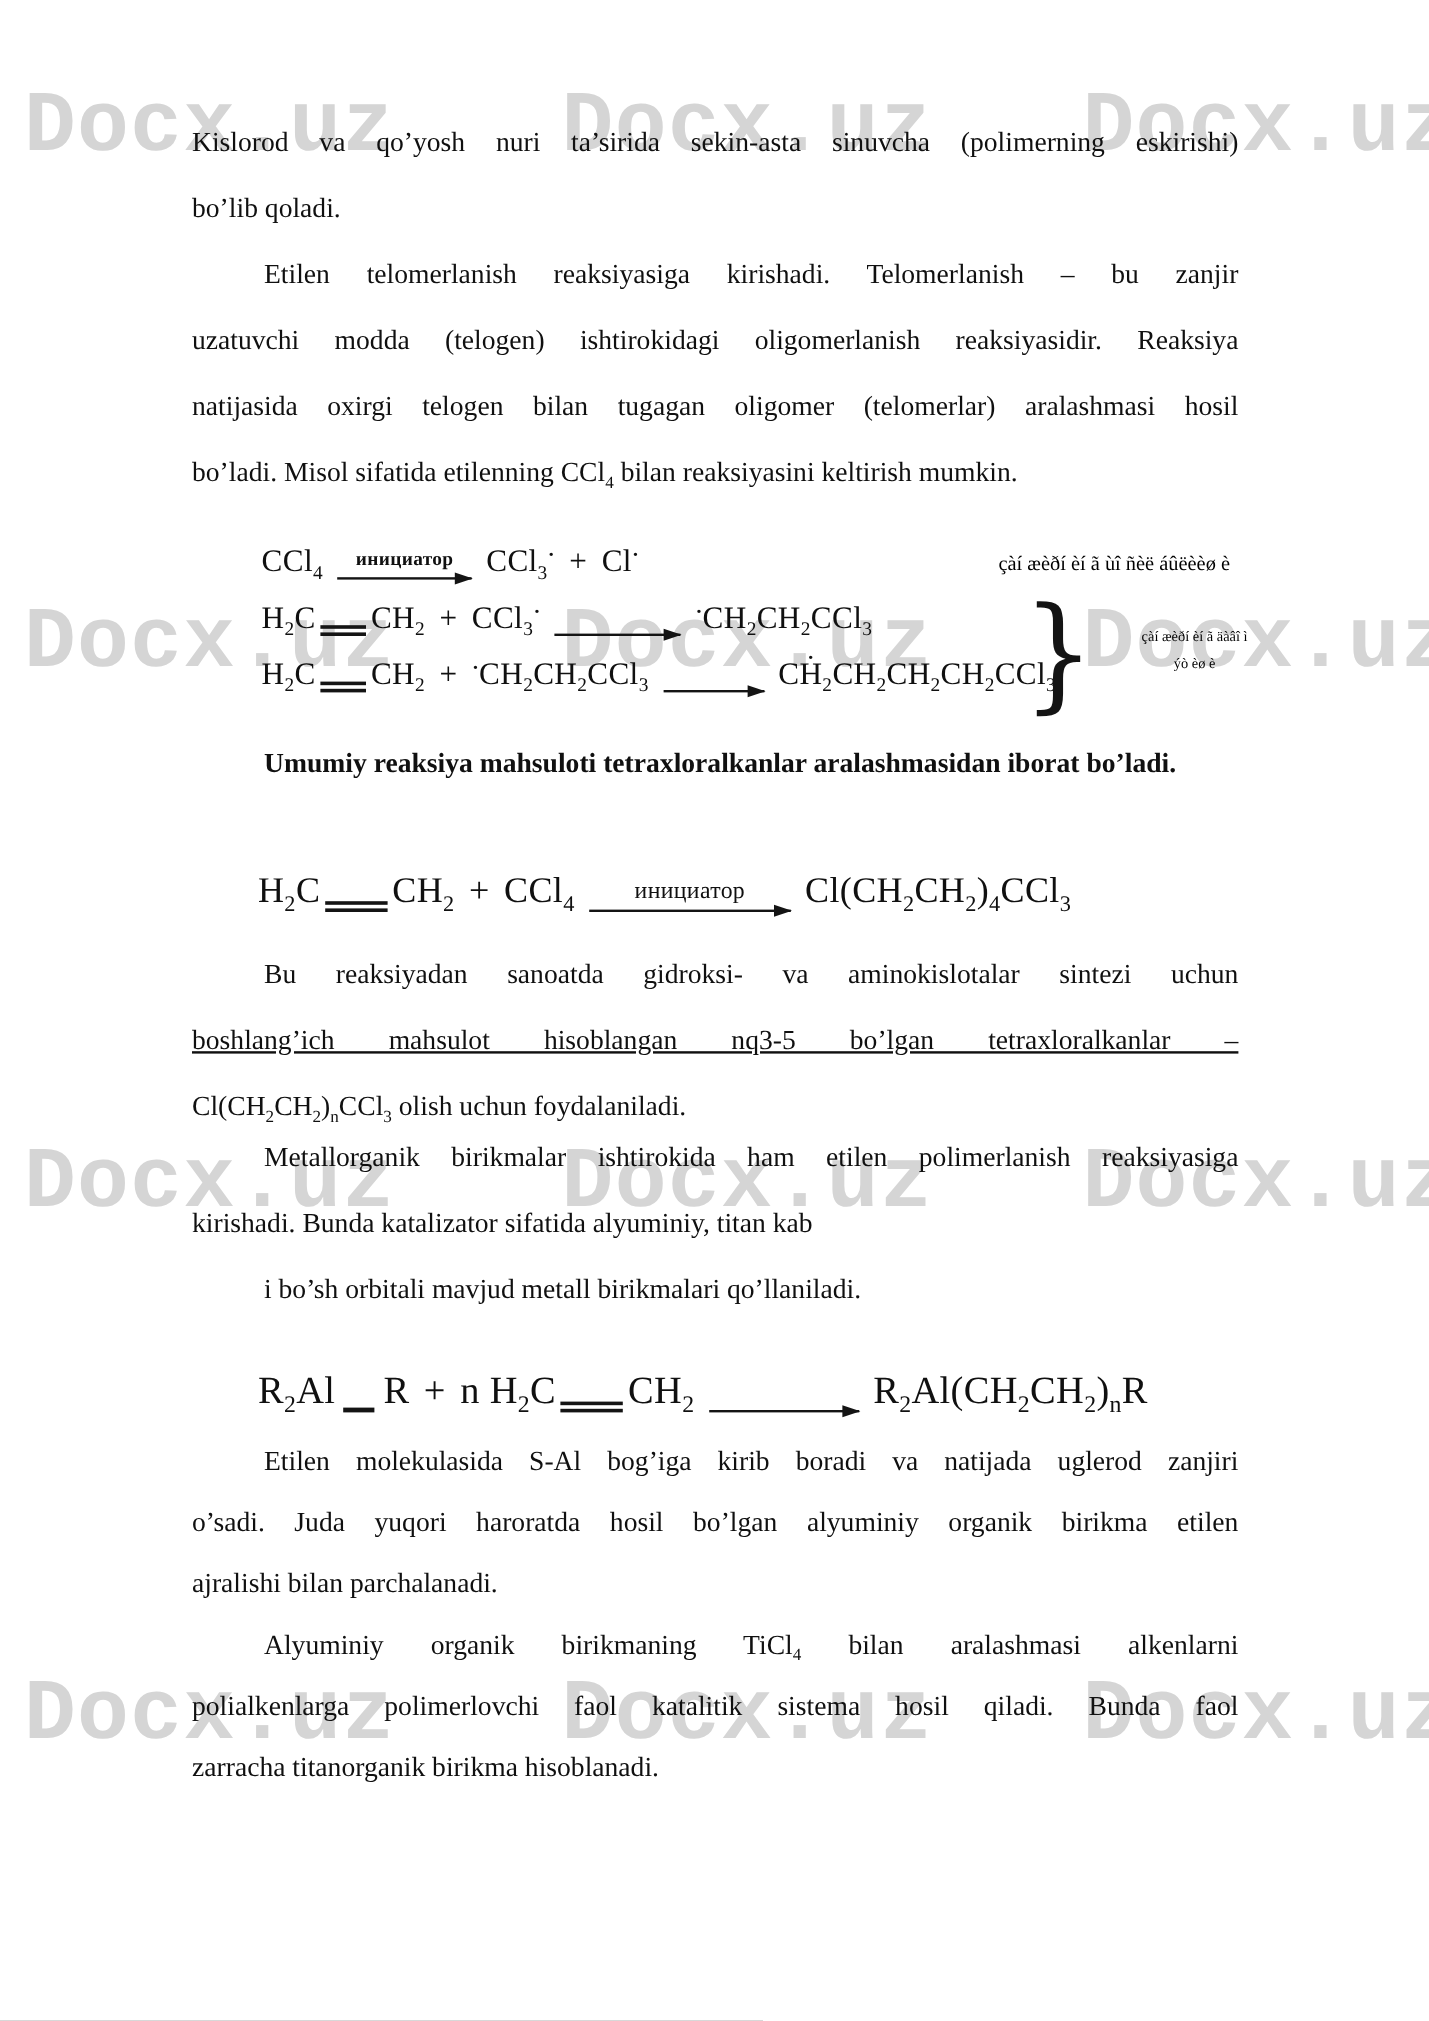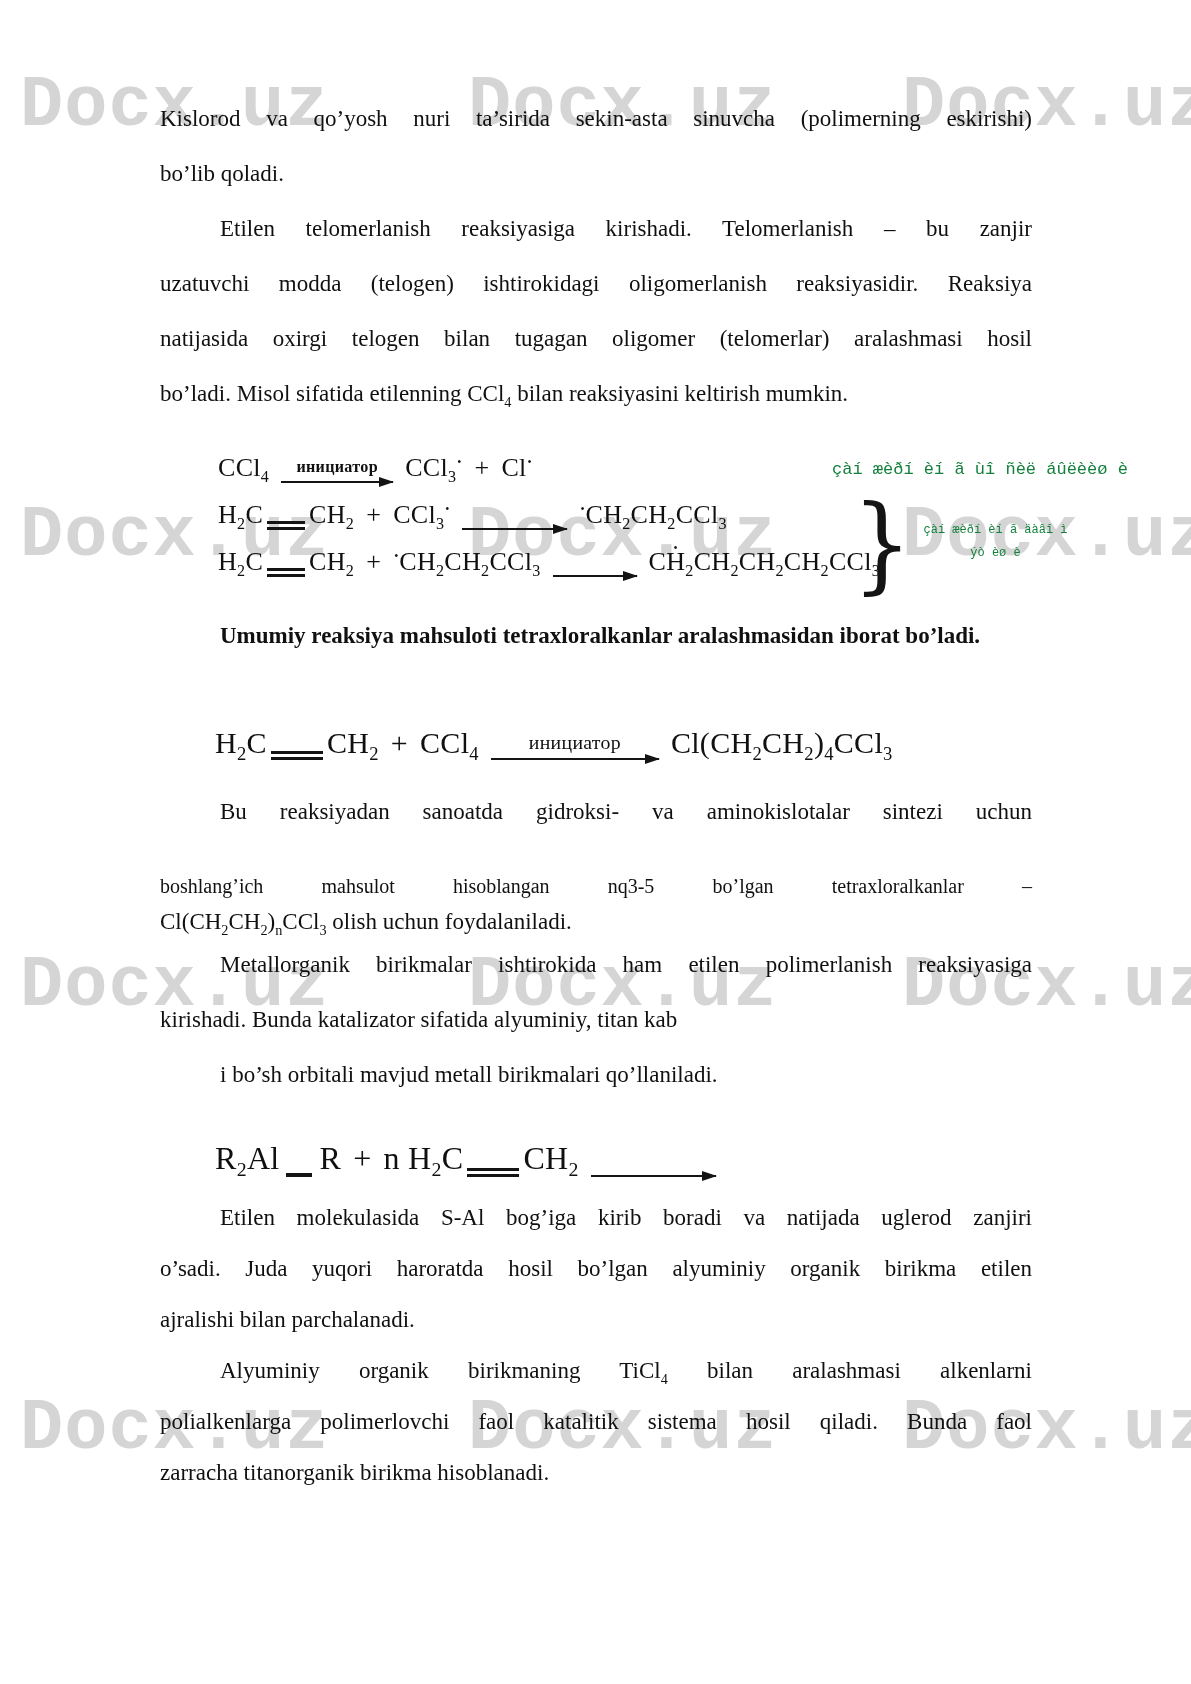--- a/index.html
+++ b/index.html
@@ -31,21 +31,21 @@
   .aline{position:relative;height:2.5px;background:#141414;}
   .aline::after{
     content:"";position:absolute;right:-1px;top:50%;transform:translateY(-50%);
     width:0;height:0;border-left:15px solid #141414;
     border-top:5px solid transparent;border-bottom:5px solid transparent;
   }
   .rad{font-size:0.45em;vertical-align:0.85em;margin:0 1px;letter-spacing:0;}
   .ov{position:relative;display:inline-block;}
   .ovd{position:absolute;top:-0.42em;left:50%;transform:translateX(-50%);font-size:0.45em;font-style:normal;}
   
-  .note{position:absolute;font-family:Liberation Mono, monospace;color:#15803d;}
+  .note{position:absolute;font-family:Liberation Serif, serif;color:#000000;}
   #note1{left:832px;top:460px;font-size:17px;}
   #note2{left:893px;top:519px;width:205px;font-size:12px;line-height:23px;text-align:center;}
   .brace{position:absolute;left:849px;top:488px;font-family:"DejaVu Serif",serif;
          font-size:104px;line-height:112px;transform:scaleX(0.9);color:#141414;}
   .pagenum{position:absolute;left:0;top:1612px;width:100%;text-align:center;font-size:20px;}
 </style>
 </head>
 <body>
 
 <div class="page" data-name="document-page">
@@ -65,21 +65,21 @@
     </div>
   <div data-name="text-layer">
       <div class="tl just" data-name="text-line" style="left: 160px; top: 104px; width: 872px; font-size: 23px;">Kislorod va qo’yosh nuri ta’sirida sekin-asta sinuvcha (polimerning eskirishi)</div>
       <div class="tl" data-name="text-line" style="left: 160px; top: 159px; width: 872px; font-size: 23px;">bo’lib qoladi.</div>
       <div class="tl just ind" data-name="text-line" style="left: 160px; top: 214px; width: 872px; font-size: 23px;">Etilen telomerlanish reaksiyasiga kirishadi. Telomerlanish – bu zanjir</div>
       <div class="tl just" data-name="text-line" style="left: 160px; top: 269px; width: 872px; font-size: 23px;">uzatuvchi modda (telogen) ishtirokidagi oligomerlanish reaksiyasidir. Reaksiya</div>
       <div class="tl just" data-name="text-line" style="left: 160px; top: 324px; width: 872px; font-size: 23px;">natijasida oxirgi telogen bilan tugagan oligomer (telomerlar) aralashmasi hosil</div>
       <div class="tl" data-name="text-line" style="left: 160px; top: 379px; width: 872px; font-size: 23px;">bo’ladi. Misol sifatida etilenning CCl<sub data-name="subscript">4</sub> bilan reaksiyasini keltirish mumkin.</div>
       <div class="tl ind" data-name="text-line" style="left: 160px; top: 621px; width: 872px; font-size: 23px; font-weight: bold;">Umumiy reaksiya mahsuloti tetraxloralkanlar aralashmasidan iborat bo’ladi.</div>
       <div class="tl just ind" data-name="text-line" style="left: 160px; top: 797px; width: 872px; font-size: 23px;">Bu reaksiyadan sanoatda gidroksi- va aminokislotalar sintezi uchun</div>
-      <div class="tl just" data-name="text-line" style="left: 160px; top: 873px; width: 872px; font-size: 20px;">boshlang’ich mahsulot hisoblangan nq3-5 bo’lgan tetraxloralkanlar –</div>
+      <div class="tl just" data-name="text-line" style="left: 160px; top: 852px; width: 872px; font-size: 23px; text-decoration: underline;">boshlang’ich mahsulot hisoblangan nq3-5 bo’lgan tetraxloralkanlar –</div>
       <div class="tl" data-name="text-line" style="left: 160px; top: 907px; width: 872px; font-size: 23px;">Cl(CH<sub data-name="subscript">2</sub>CH<sub data-name="subscript">2</sub>)<sub data-name="subscript">n</sub>CCl<sub data-name="subscript">3</sub> olish uchun foydalaniladi.</div>
       <div class="tl just ind" data-name="text-line" style="left: 160px; top: 950px; width: 872px; font-size: 23px;">Metallorganik birikmalar ishtirokida ham etilen polimerlanish reaksiyasiga</div>
       <div class="tl" data-name="text-line" style="left: 160px; top: 1005px; width: 872px; font-size: 23px;">kirishadi. Bunda katalizator sifatida alyuminiy, titan kab</div>
       <div class="tl ind" data-name="text-line" style="left: 160px; top: 1060px; width: 872px; font-size: 23px;">i bo’sh orbitali mavjud metall birikmalari qo’llaniladi.</div>
       <div class="tl just ind" data-name="text-line" style="left: 160px; top: 1203px; width: 872px; font-size: 23px;">Etilen molekulasida S-Al bog’iga kirib boradi va natijada uglerod zanjiri</div>
       <div class="tl just" data-name="text-line" style="left: 160px; top: 1254px; width: 872px; font-size: 23px;">o’sadi. Juda yuqori haroratda hosil bo’lgan alyuminiy organik birikma etilen</div>
       <div class="tl" data-name="text-line" style="left: 160px; top: 1305px; width: 872px; font-size: 23px;">ajralishi bilan parchalanadi.</div>
       <div class="tl just ind" data-name="text-line" style="left: 160px; top: 1356px; width: 872px; font-size: 23px;">Alyuminiy organik birikmaning TiCl<sub data-name="subscript">4</sub> bilan aralashmasi alkenlarni</div>
       <div class="tl just" data-name="text-line" style="left: 160px; top: 1407px; width: 872px; font-size: 23px;">polialkenlarga polimerlovchi faol katalitik sistema hosil qiladi. Bunda faol</div>
       <div class="tl" data-name="text-line" style="left: 160px; top: 1458px; width: 872px; font-size: 23px;">zarracha titanorganik birikma hisoblanadi.</div>
@@ -133,20 +133,21 @@
         <span class="f" data-name="formula">R<sub data-name="subscript">2</sub>Al</span>
         <span class="sbond" data-name="single-bond" style="width: 26px;"></span>
         <span class="f" data-name="formula">R</span>
         <span class="pl" data-name="plus-sign">+</span>
         <span class="f" data-name="formula">n H<sub data-name="subscript">2</sub>C</span>
         <span class="dbond" data-name="double-bond" style="width: 52px;"></span>
         <span class="f" data-name="formula">CH<sub data-name="subscript">2</sub></span>
         <span class="arrow" data-name="reaction-arrow">
           <span class="aline" data-name="arrow-line" style="width: 125px;"></span>
         </span>
+        <span class="f" data-name="formula">R<sub data-name="subscript">2</sub>Al(CH<sub data-name="subscript">2</sub>CH<sub data-name="subscript">2</sub>)<sub data-name="subscript">n</sub>R</span>
       </div>
     </div>
 
   <div class="note" id="note1" data-name="chain-initiation-note">çàí æèðí èí ã ùî ñèë áûëèèø è</div>
 
   <div class="brace" data-name="brace">}</div>
 
   <div class="note" id="note2" data-name="chain-growth-note">
     <div data-name="note-line">çàí æèðí èí ã äàâî ì</div>
     <div data-name="note-line">ýò èø è</div>

